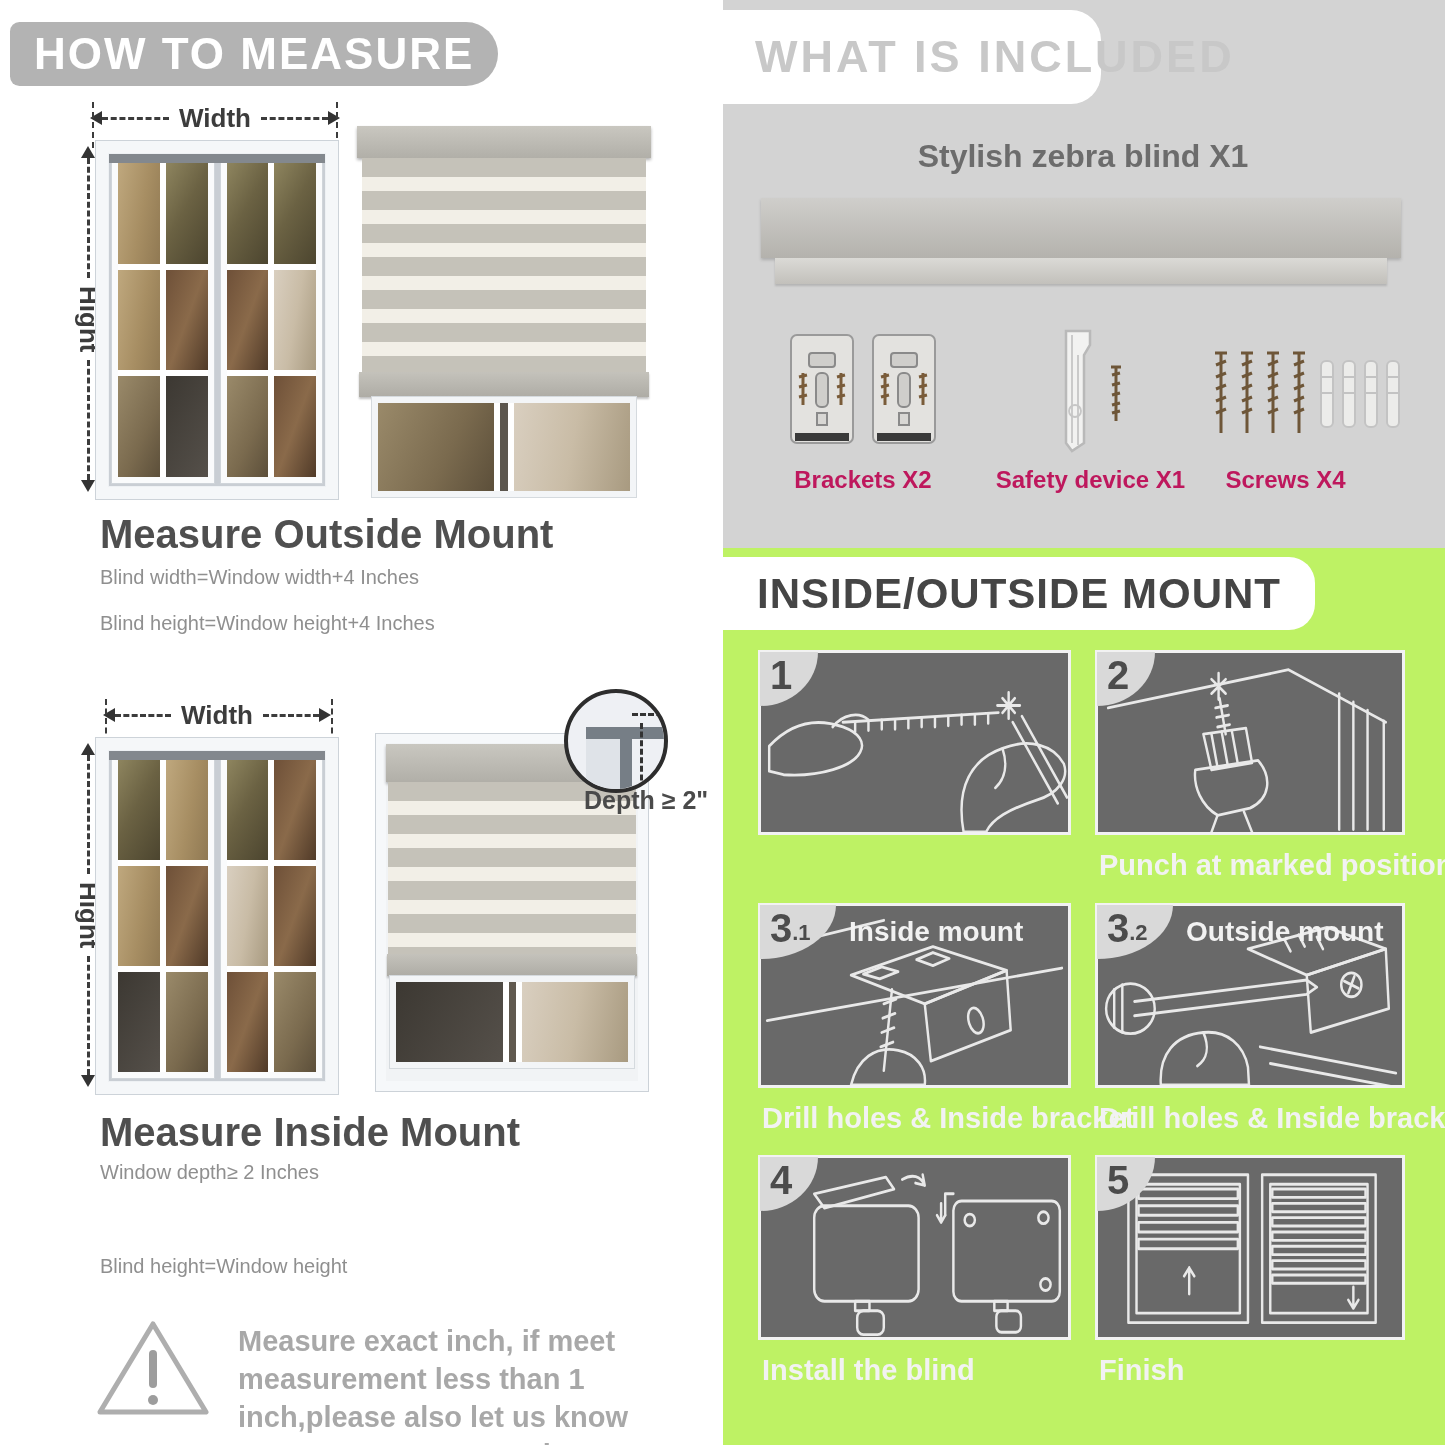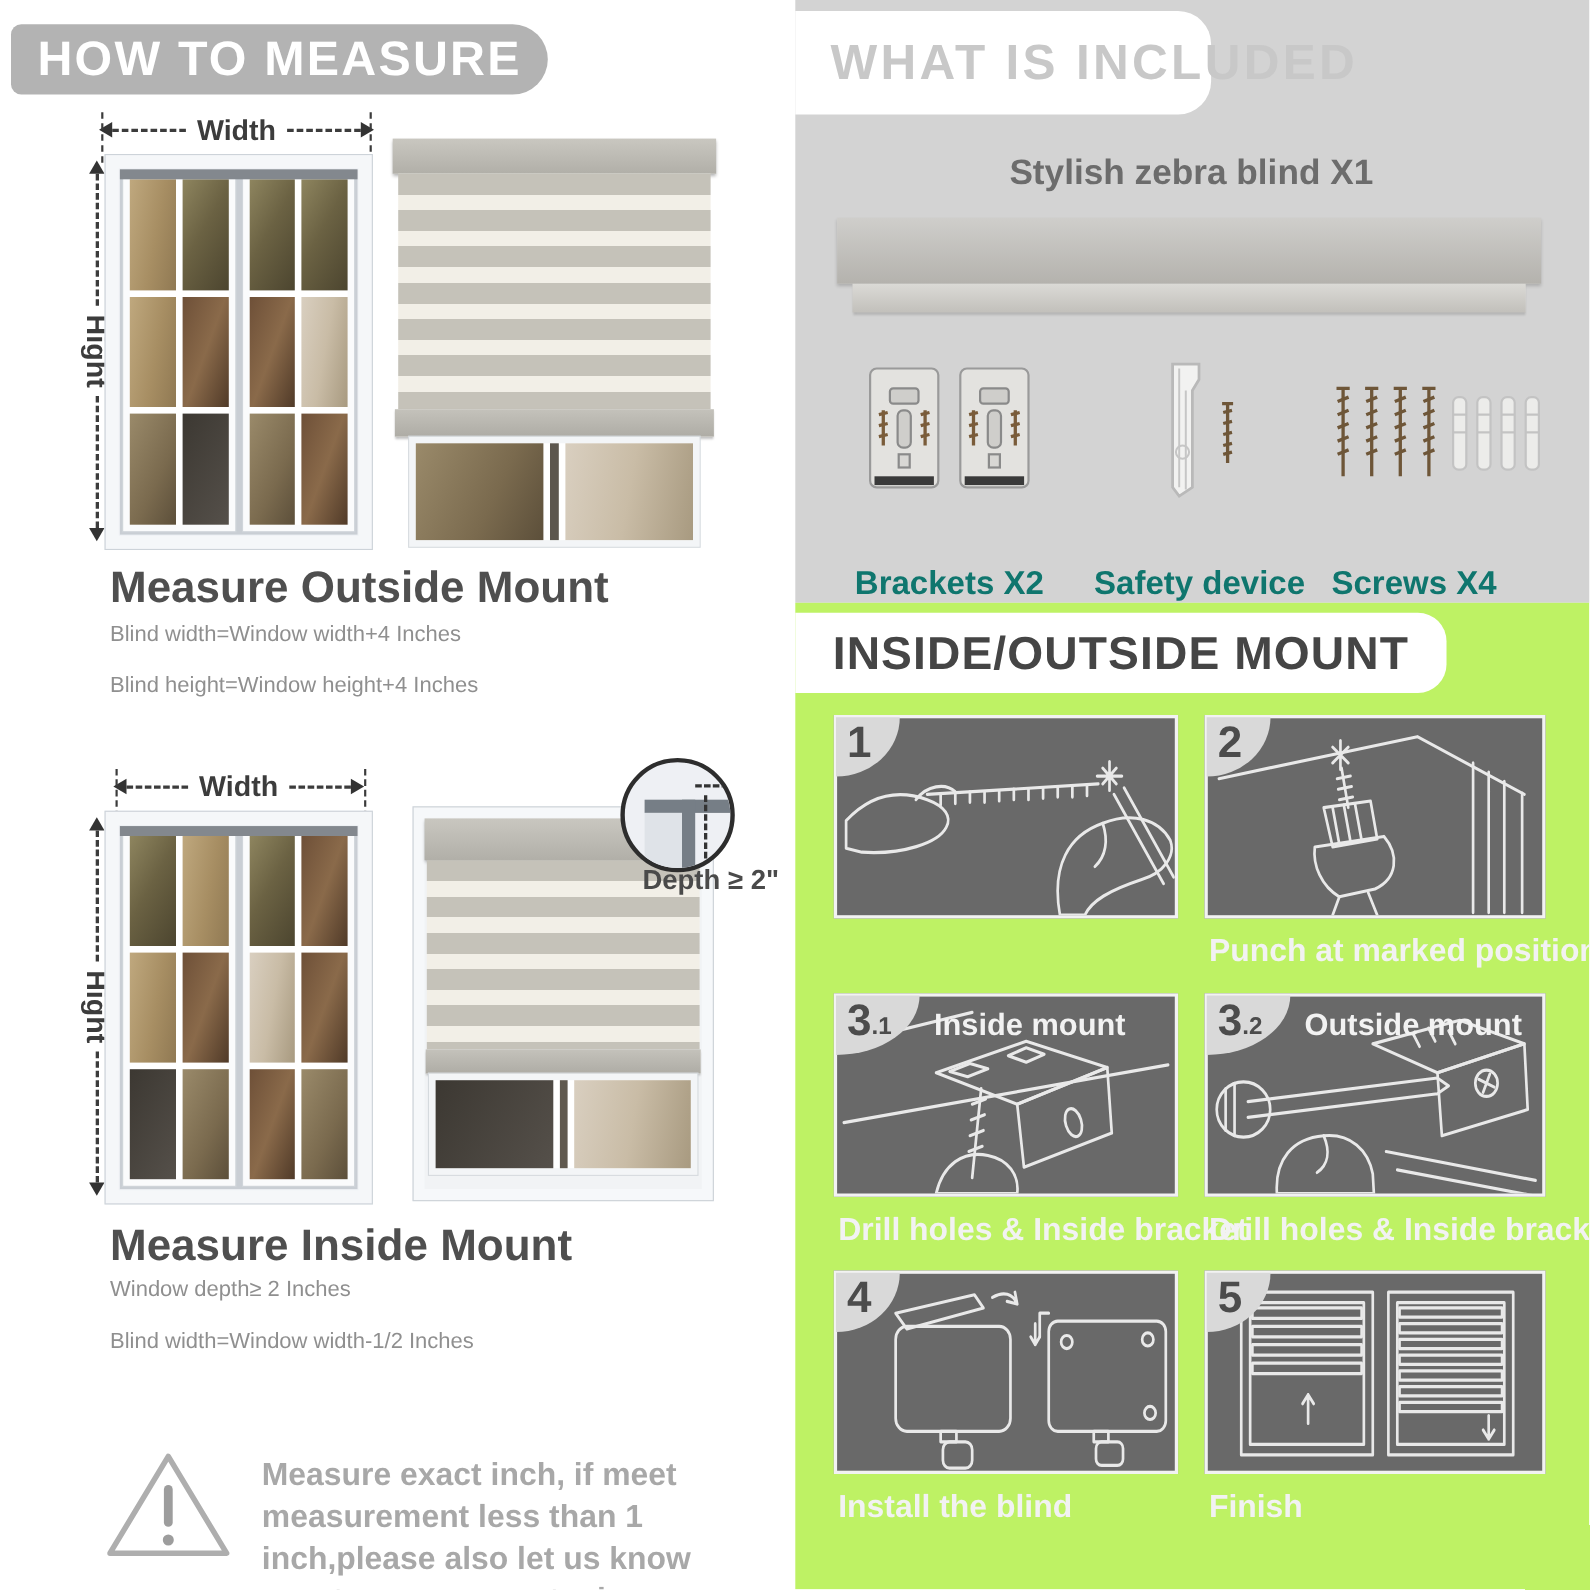--- a/index.html
+++ b/index.html
@@ -61,21 +61,21 @@
   .sec-mount{left:723px;top:548px;width:722px;height:897px;background:#bef264;}
 
   .wi-box{left:0;top:10px;width:378px;height:94px;background:#fff;border-radius:0 30px 30px 0;
           display:flex;align-items:center;}
   .wi-box span{color:#c8c8c8;font-size:45px;font-weight:bold;letter-spacing:3px;padding-left:32px;white-space:nowrap;}
   .prod-lbl{left:40px;top:138px;width:640px;text-align:center;font-size:32px;font-weight:bold;color:#6c6c6c;}
   .rail-main{left:38px;top:198px;width:640px;height:60px;background:linear-gradient(180deg,#cfcecb,#b4b2ad);
              box-shadow:0 2px 3px rgba(0,0,0,.18);}
   .rail-lip{left:52px;top:258px;width:612px;height:26px;background:linear-gradient(180deg,#dbdad6,#c2c0bb);
             box-shadow:0 2px 2px rgba(0,0,0,.15);}
-  .item-lbl{font-size:30px;font-weight:bold;color:#0f766e;text-align:center;margin-top:48px;}
+  .item-lbl{font-size:24px;font-weight:bold;color:#be185d;text-align:center;}
 
   .im-box{left:0;top:9px;width:592px;height:73px;background:#fff;border-radius:0 26px 26px 0;
           display:flex;align-items:center;}
   .im-box span{color:#454545;font-size:42px;font-weight:bold;letter-spacing:1px;padding-left:34px;white-space:nowrap;}
 
   .step{position:absolute;width:313px;height:185px;border:3px solid #f2f2f2;box-sizing:border-box;background:#696969;}
   .badge{position:absolute;top:-1px;left:-1px;background:#d9d9d9;border-radius:0 0 100% 0;
          width:58px;height:54px;display:flex;align-items:flex-start;justify-content:flex-start;
          padding:2px 0 0 10px;box-sizing:border-box;z-index:3;}
   .badge.wide{width:76px;}
@@ -207,21 +207,21 @@
     <div class="abs" style="left:18px;top:34px;width:78px;height:12px;background:#767e86;"></div>
     <div class="abs" style="left:52px;top:34px;width:12px;height:62px;background:#767e86;"></div>
     <div class="abs" style="left:18px;top:46px;width:34px;height:50px;background:#dfe3e8;"></div>
     <div class="abs" style="left:72px;top:30px;height:66px;border-left:3px dashed #333;"></div>
     <div class="abs" style="left:64px;top:20px;width:30px;border-top:3px dashed #333;"></div>
   </div>
   <div class="abs depth-lbl" style="left:584px;top:786px;">Depth ≥ 2"</div>
 
   <div class="abs h2" style="left:100px;top:1110px;text-align:center;">Measure Inside Mount</div>
   <div class="abs body-line" style="left:100px;top:1161px;">Window depth≥ 2 Inches</div>
-  <div class="abs body-line" style="left:100px;top:1208px;">Blind width=Window width-1/2 Inches</div>
+  <div class="abs body-line" style="left:100px;top:1255px;">Blind height=Window height</div>
 
   <svg class="abs" style="left:92px;top:1316px;" width="122" height="106" viewBox="0 0 122 106">
     <path d="M61 8 L114 96 L8 96 Z" fill="none" stroke="#aeaeae" stroke-width="5" stroke-linejoin="round"></path>
     <path d="M61 38 L61 68" stroke="#9d9d9d" stroke-width="8" stroke-linecap="round"></path>
     <circle cx="61" cy="84" r="5" fill="#9d9d9d"></circle>
   </svg>
   <div class="abs warn-text" style="left:238px;top:1322px;width:400px;">Measure exact inch, if meet measurement less than 1 inch,please also let us know exact measurement, please do not leave it</div>
 
   <div class="abs sec-included">
     <div class="abs wi-box">

